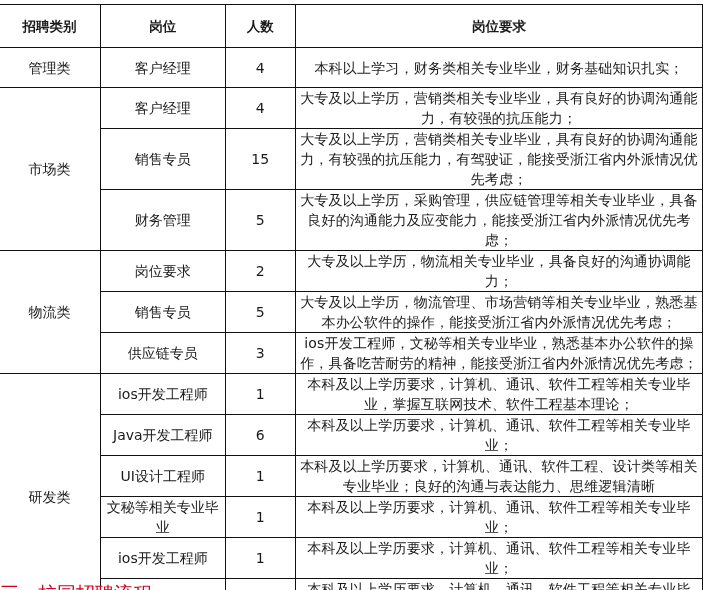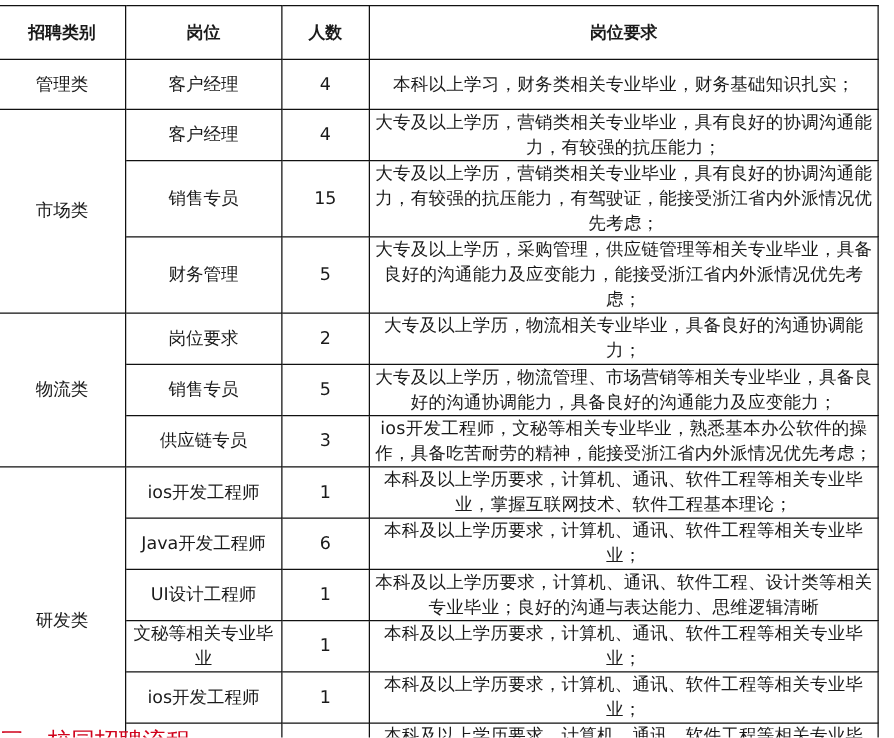--- a/index.html
+++ b/index.html
@@ -66,21 +66,21 @@
 
     <tr>
       <td class="cat" rowspan="3">物流类</td>
       <td>岗位要求</td>
       <td class="num">2</td>
       <td class="req">大专及以上学历，物流相关专业毕业，具备良好的沟通协调能力；</td>
     </tr>
     <tr>
       <td>销售专员</td>
       <td class="num">5</td>
-      <td class="req">大专及以上学历，物流管理、市场营销等相关专业毕业，具备良好的沟通协调能力，具备良好的沟通能力及应变能力；</td>
+      <td class="req">大专及以上学历，物流管理、市场营销等相关专业毕业，熟悉基本办公软件的操作，能接受浙江省内外派情况优先考虑；</td>
     </tr>
     <tr>
       <td>供应链专员</td>
       <td class="num">3</td>
       <td class="req">ios开发工程师，文秘等相关专业毕业，熟悉基本办公软件的操作，具备吃苦耐劳的精神，能接受浙江省内外派情况优先考虑；</td>
     </tr>
 
     <tr>
       <td class="cat" rowspan="6">研发类</td>
       <td>ios开发工程师</td>

